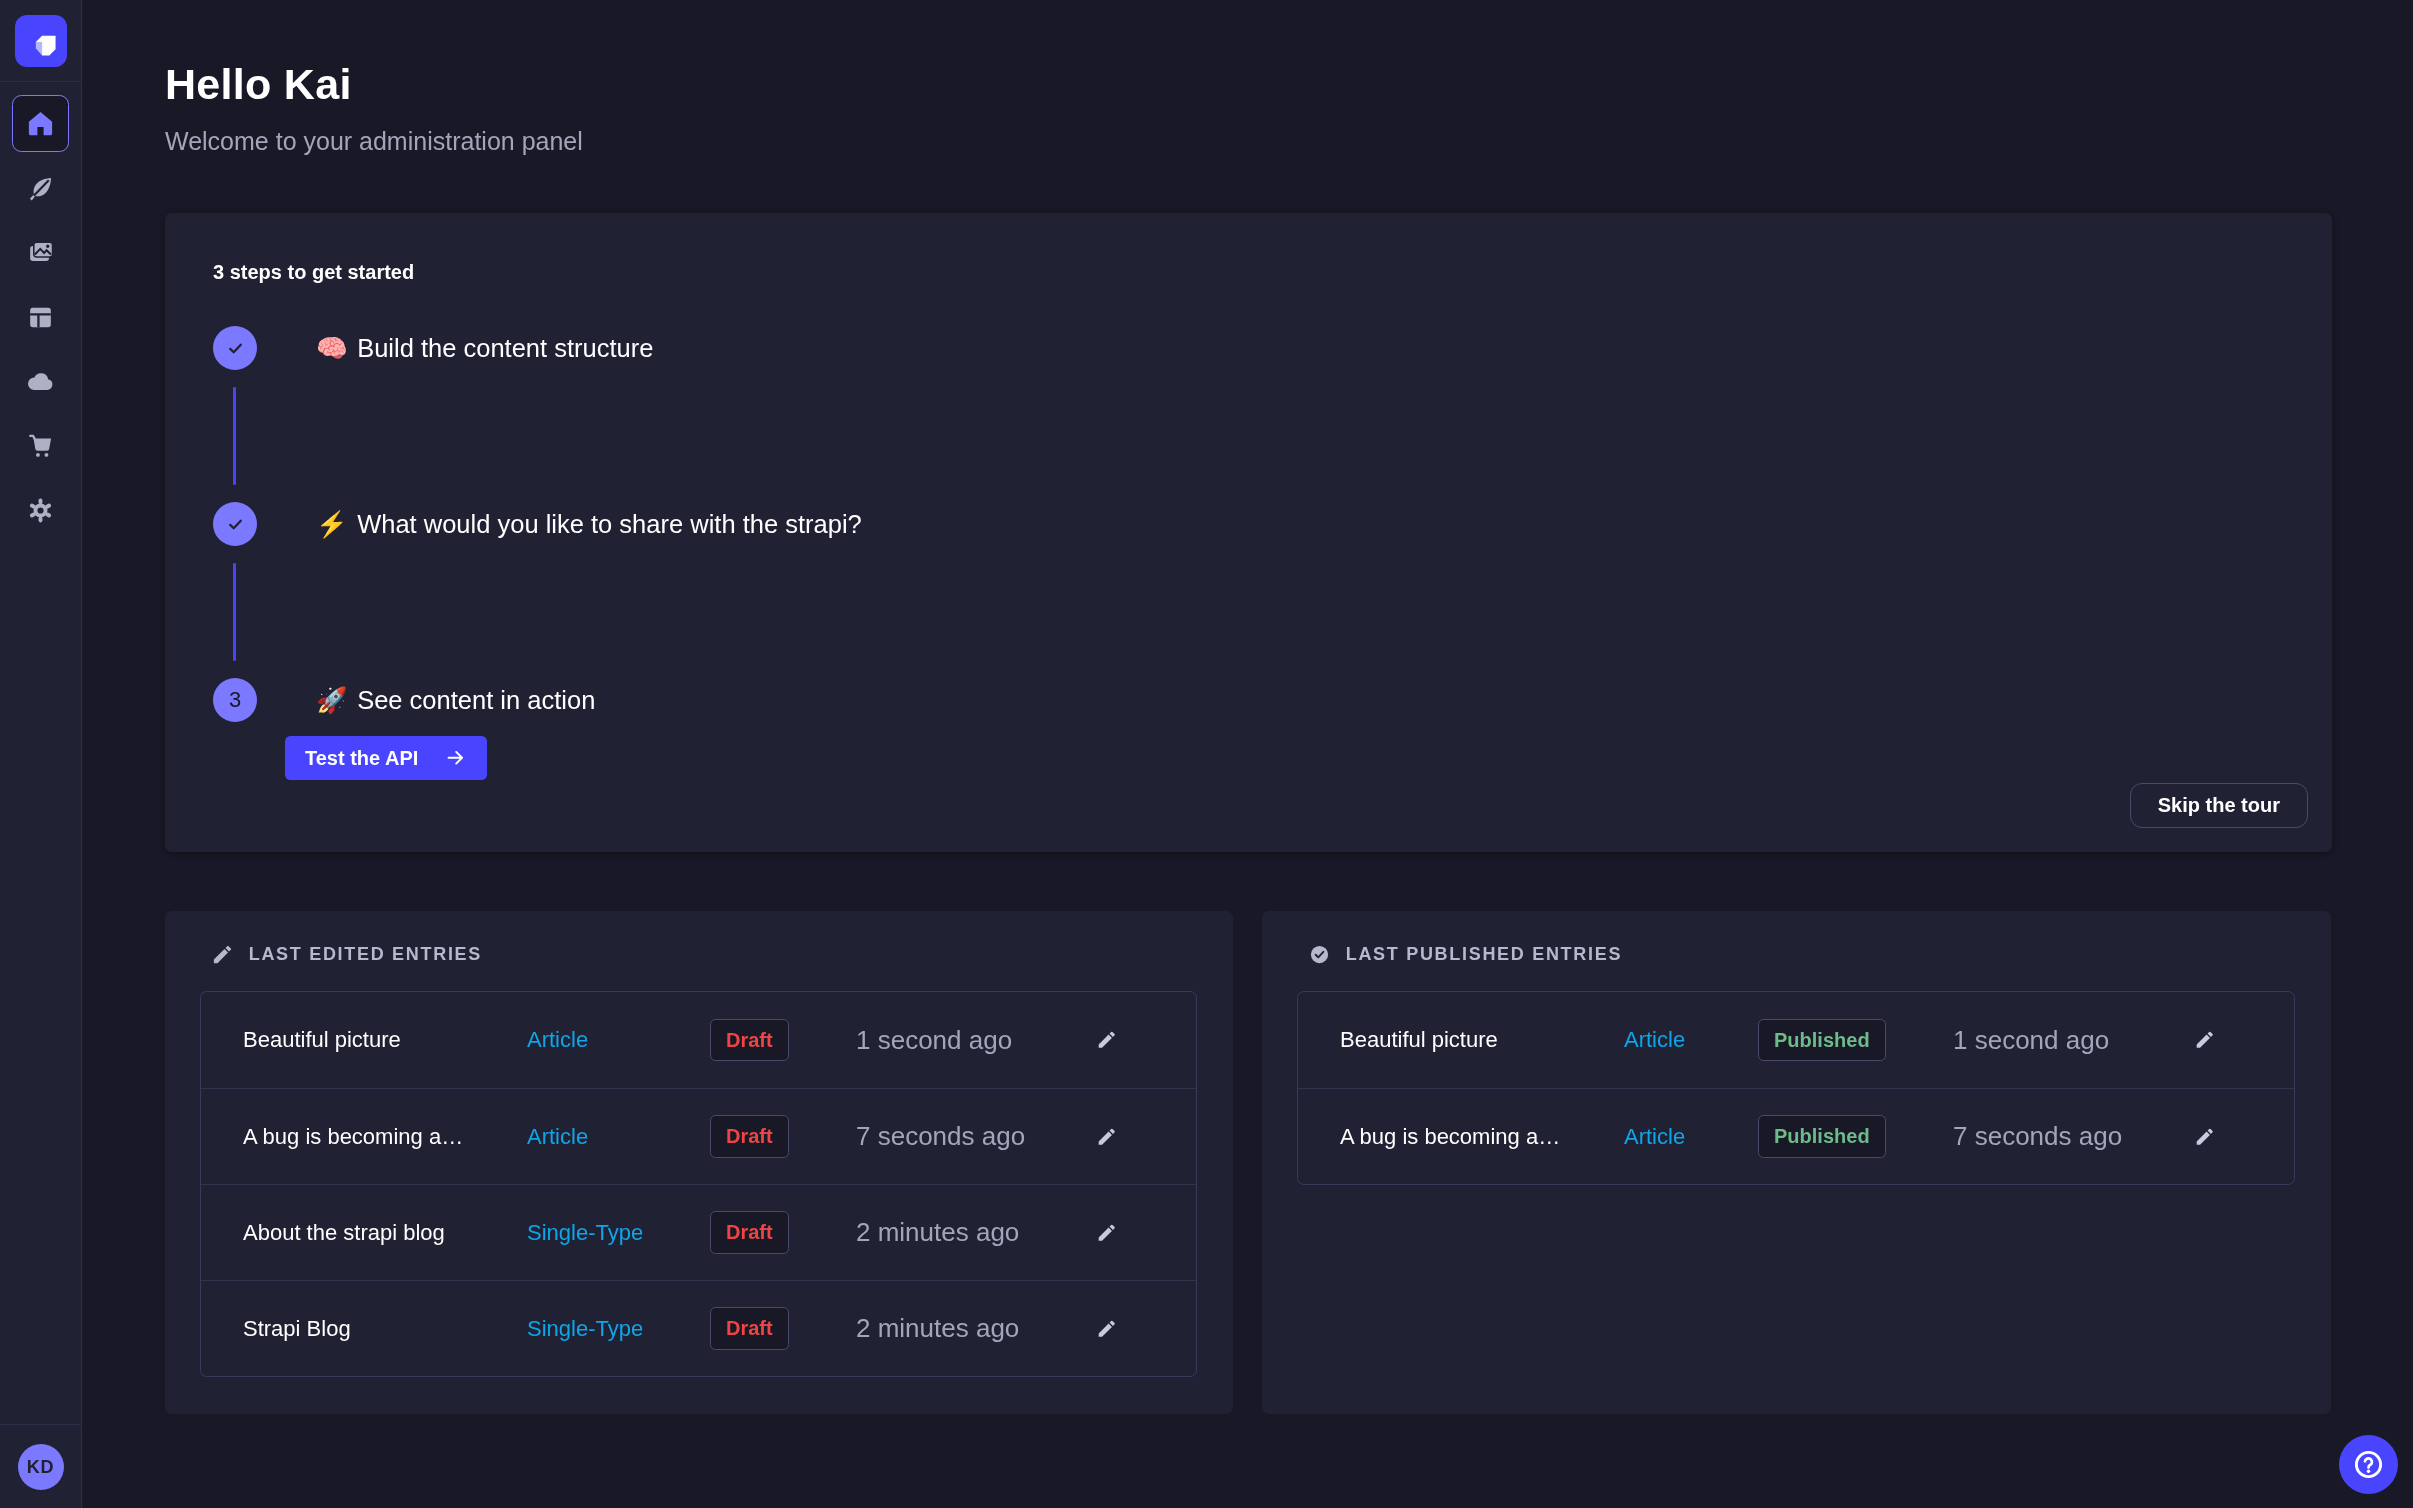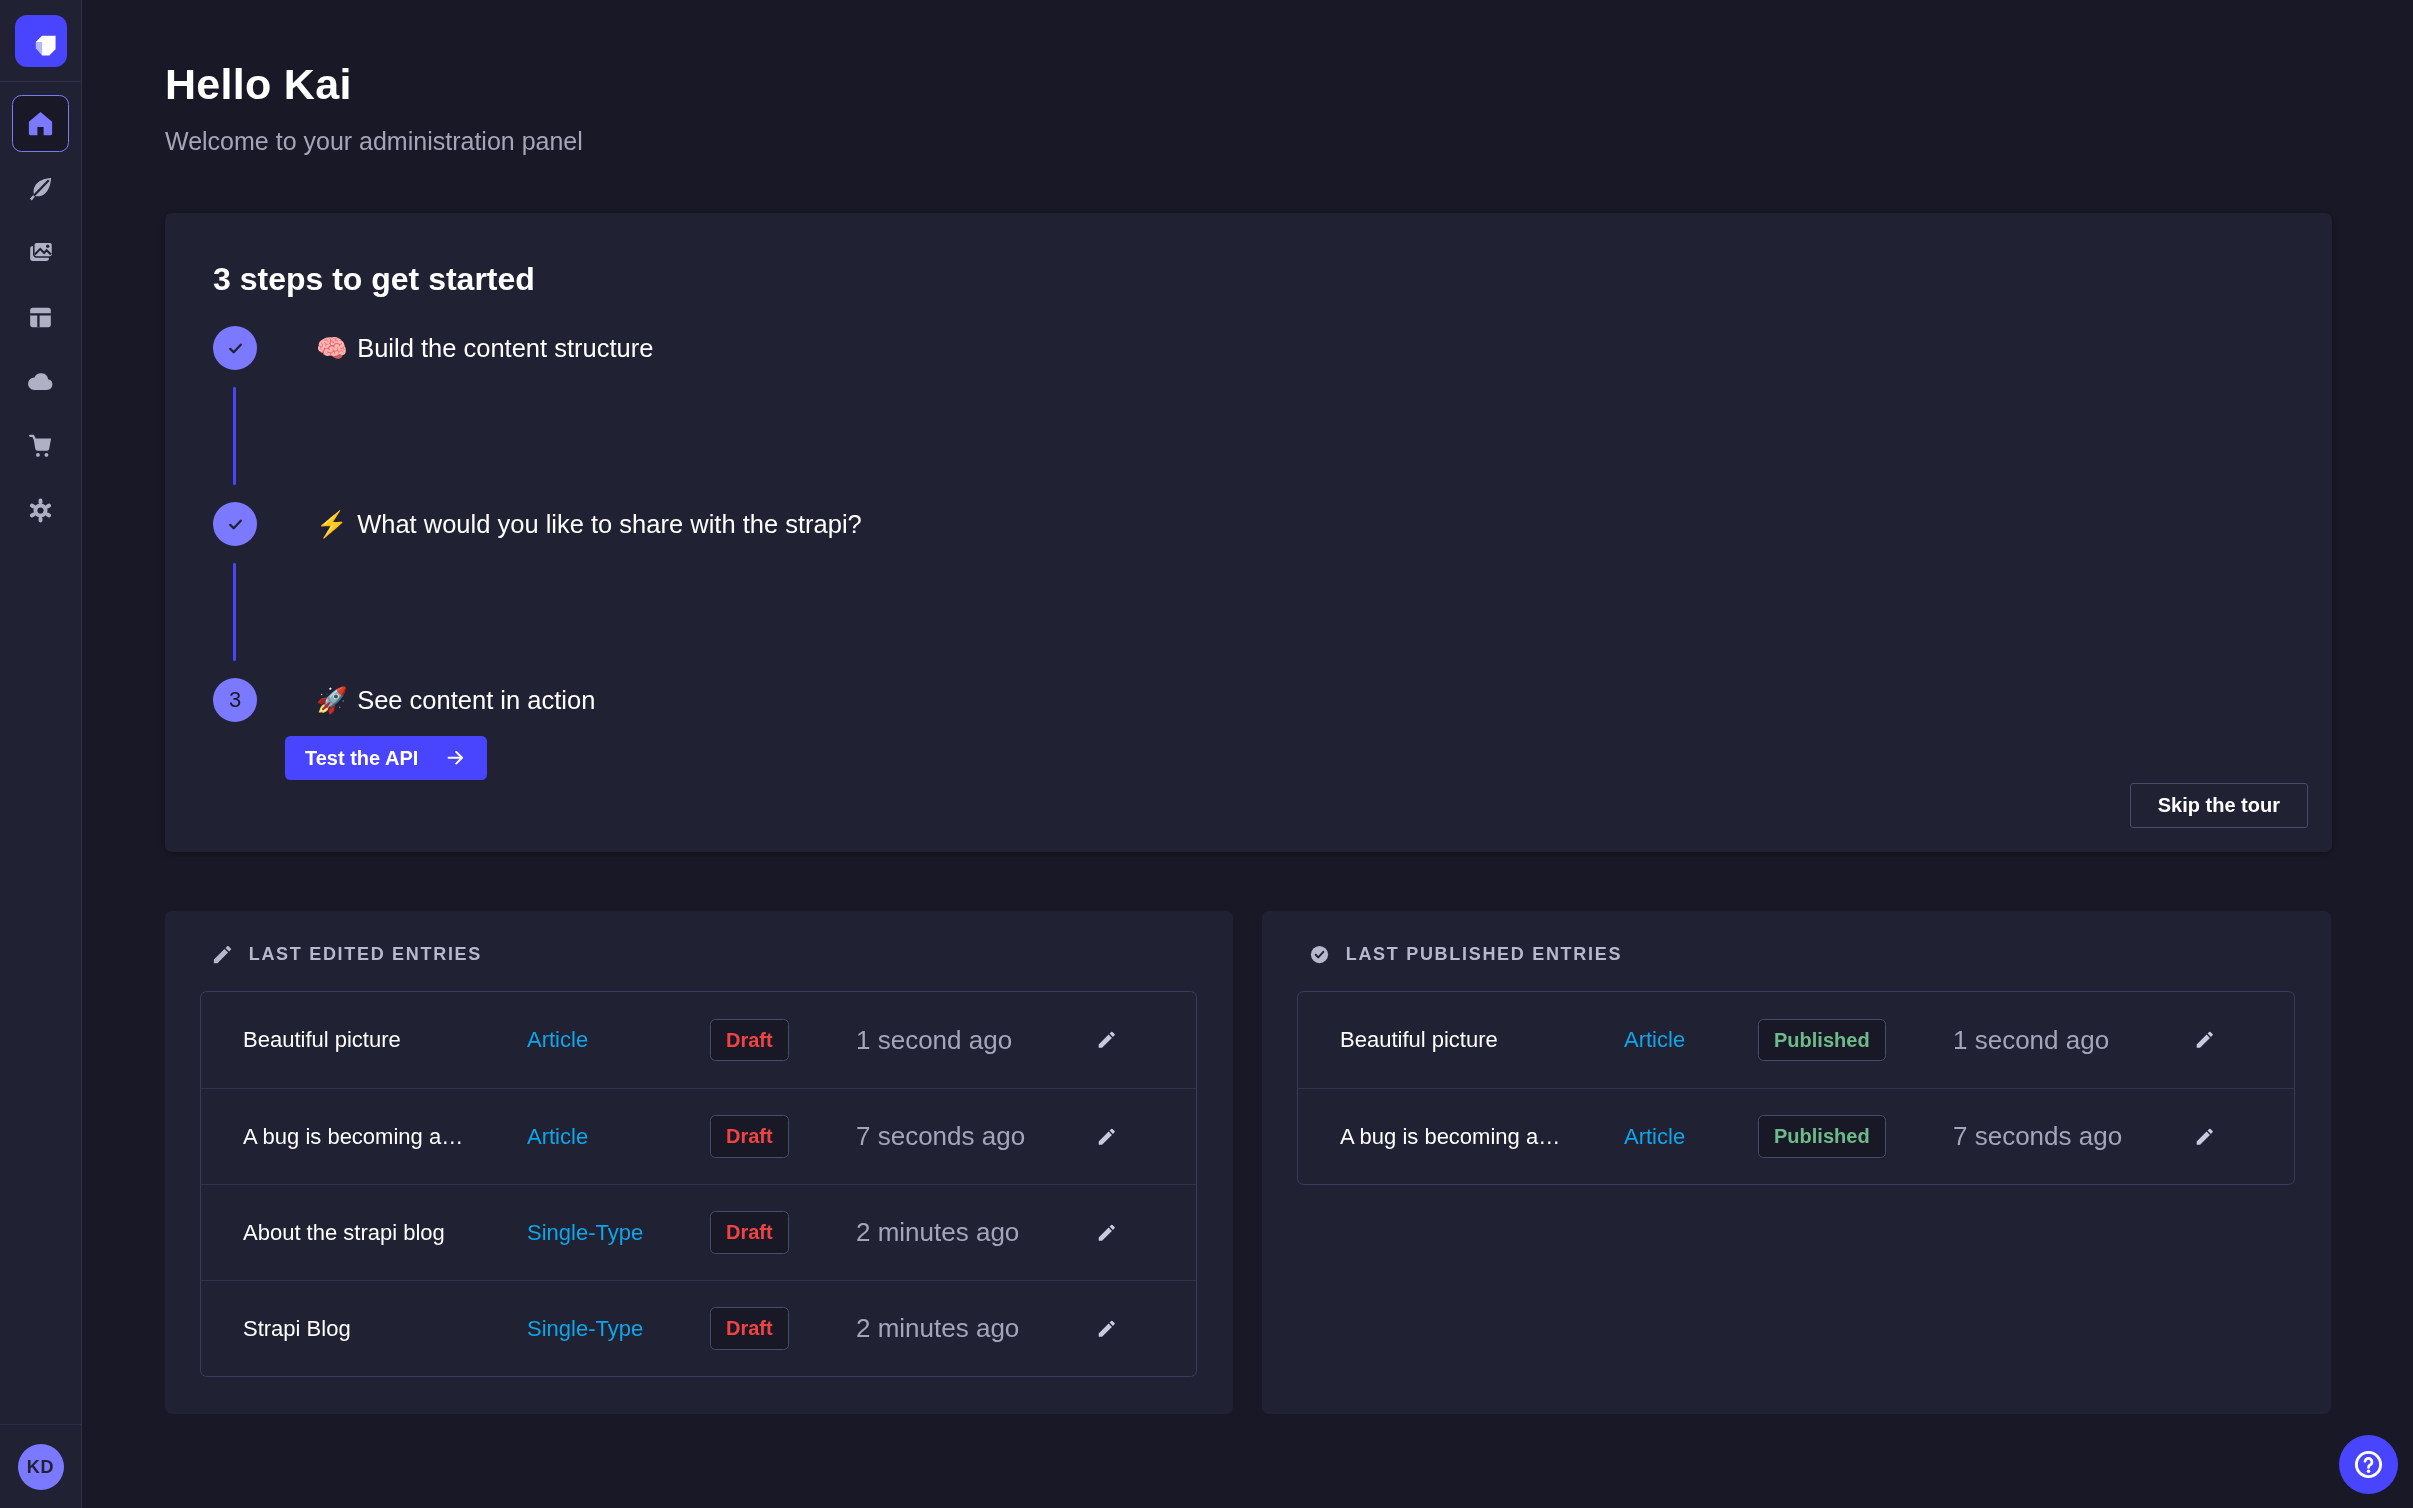--- a/index.html
+++ b/index.html
@@ -40,21 +40,21 @@
   
   .page-header { position:absolute; left:165px; top:60px; }
   .page-title { font-size:43px; font-weight:bold; letter-spacing:0.3px; }
   .page-subtitle { margin-top:18px; font-size:25px; color:#a5a5ba; }
 
   
   .steps-card {
     position:absolute; left:165px; top:213px; width:2167px; height:639px;
     background:#212134; border-radius:6.7px; box-shadow:0 1.3px 6.7px rgba(0,0,0,0.25);
   }
-  .steps-title { position:absolute; left:48px; top:48px; font-size:32px; font-weight:bold; }
+  .steps-title { position:absolute; left:48px; top:48px; font-size:20px; font-weight:bold; }
   .step-circle {
     position:absolute; left:48px; width:44px; height:44px; border-radius:50%;
     background:#7b79ff; display:grid; place-items:center;
   }
   .step-circle svg { width:23px; height:23px; }
   .step-number { color:#181826; font-size:22px; font-weight:500; }
   .step-1 { top:113px; } .step-2 { top:289px; } .step-3 { top:465px; }
   .step-label {
     position:absolute; left:151px; height:44px; display:flex; align-items:center;
     font-size:25.5px; font-weight:500; color:#fff; gap:9.4px; white-space:nowrap;
@@ -65,21 +65,21 @@
   .conn-2 { top:350px; height:98px; }
   .cta-button {
     position:absolute; left:120px; top:523px; height:44px; padding:0 20px;
     background:#4945ff; border:none; border-radius:5.4px; cursor:pointer;
     display:flex; align-items:center; gap:27px;
     color:#fff; font-family:inherit; font-size:20px; font-weight:bold;
   }
   .cta-button svg { width:21.5px; height:21.5px; }
   .skip-button {
     position:absolute; right:24px; bottom:24px; height:45px; padding:0 27px;
-    background:transparent; border:0.7px solid #4a4a6a; border-radius:3px; cursor:pointer;
+    background:transparent; border:0.7px solid #4a4a6a; border-radius:12px; cursor:pointer;
     color:#fff; font-family:inherit; font-size:20px; font-weight:bold;
   }
 
   
   .panel {
     position:absolute; top:911px; height:503px;
     background:#212134; border-radius:6.7px;
   }
   .panel-left  { left:165px;  width:1068px; }
   .panel-right { left:1262px; width:1069px; }

